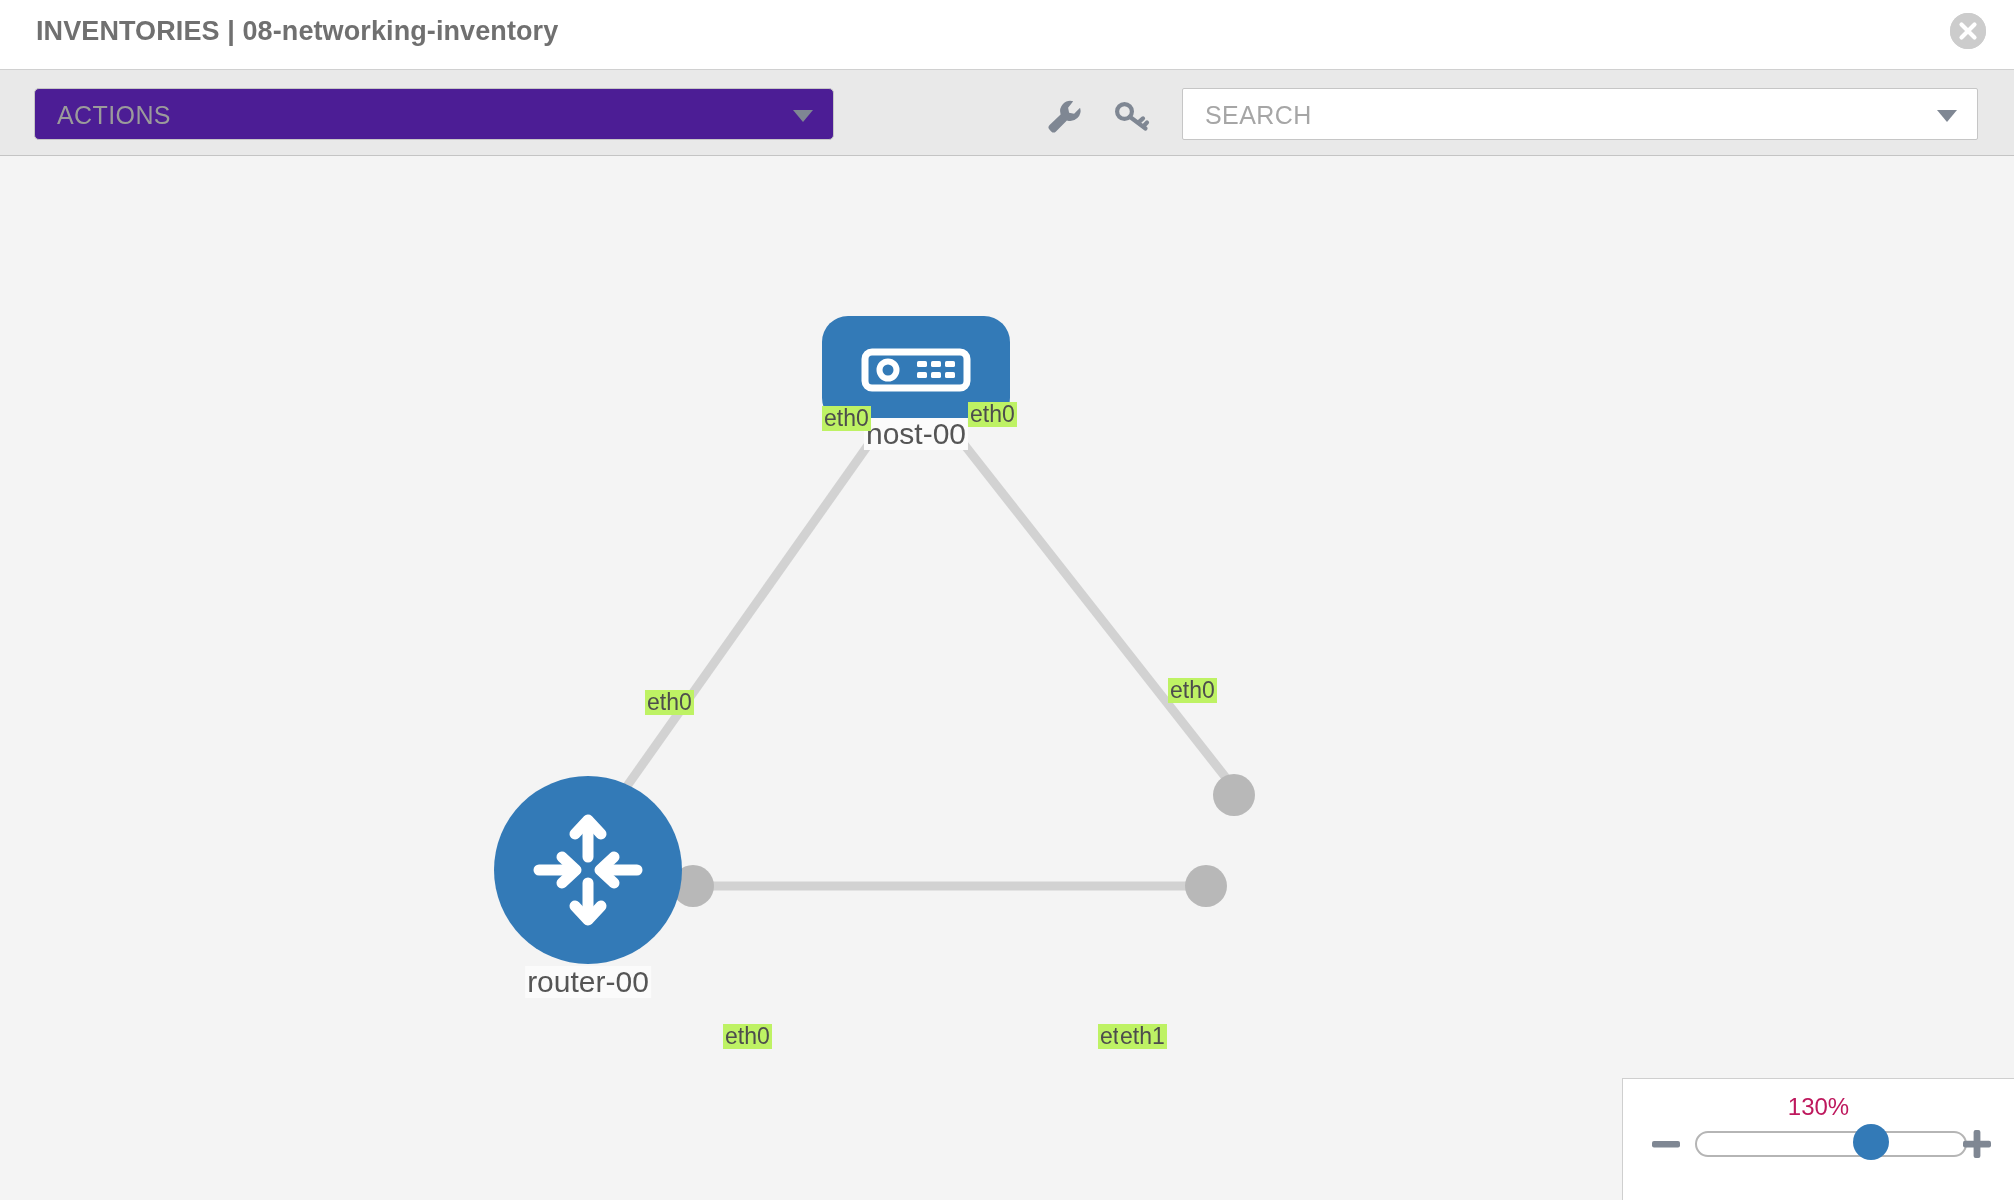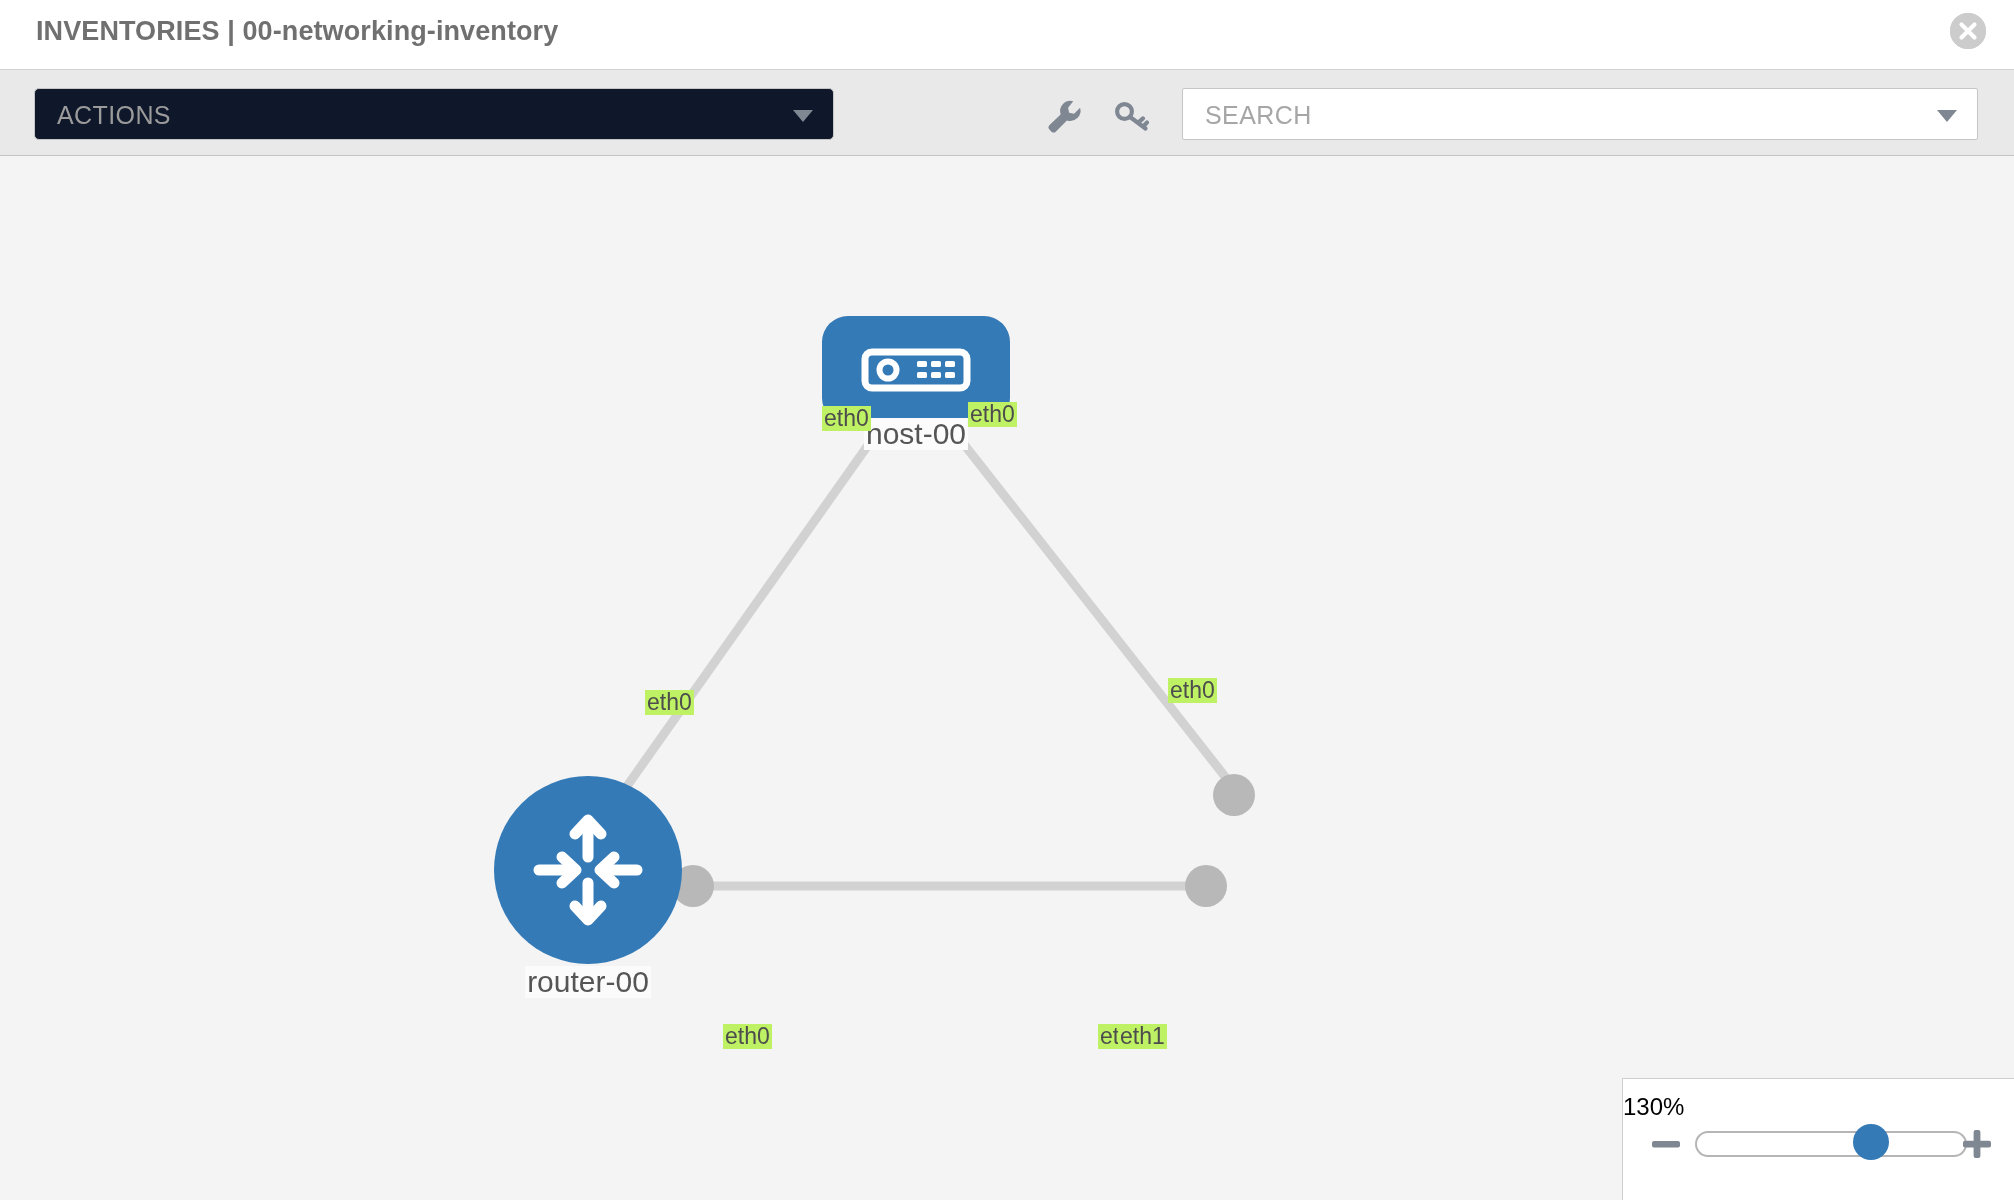--- a/index.html
+++ b/index.html
@@ -61,21 +61,21 @@
     border-bottom: 1px solid #c4c4c4;
     box-sizing: border-box;
   }
 
   .actions-select {
     position: absolute;
     left: 34px;
     top: 18px;
     width: 800px;
     height: 52px;
-    background: #0f172a;
+    background: #4c1d95;
     border: 1px solid #c6c6c6;
     border-radius: 5px;
     box-sizing: border-box;
     cursor: pointer;
   }
   .actions-select .label {
     position: absolute;
     left: 22px;
     top: 12px;
     font-size: 25px;
@@ -216,22 +216,23 @@
     border: 1px solid #cfcfcf;
     border-right: none;
     border-bottom: none;
     box-sizing: border-box;
   }
   .zoom-value {
     position: absolute;
     left: 0;
     top: 14px;
     width: 100%;
+    text-align: center;
     font-size: 24px;
-    color: #000000;
+    color: #be185d;
   }
   .zoom-minus, .zoom-plus {
     position: absolute;
     top: 48px;
     width: 34px;
     height: 34px;
     cursor: pointer;
   }
   .zoom-minus { left: 26px; }
   .zoom-plus  { right: 20px; }
@@ -256,21 +257,21 @@
     background: #337ab7;
     cursor: pointer;
   }
 </style>
 </head>
 <body>
 
 <div id="app">
 
   <div class="header">
-    <div class="page-title">INVENTORIES | 00-networking-inventory</div>
+    <div class="page-title">INVENTORIES | 08-networking-inventory</div>
     <div class="close-btn">
       <svg width="36" height="36" viewBox="0 0 36 36" aria-hidden="true">
         <circle cx="18" cy="18" r="18" fill="#cccccc"></circle>
         <path d="M11.5 11.5 L24.5 24.5 M24.5 11.5 L11.5 24.5" stroke="#ffffff" stroke-width="4.2" stroke-linecap="round"></path>
       </svg>
     </div>
   </div>
 
   <div class="toolbar">
 

